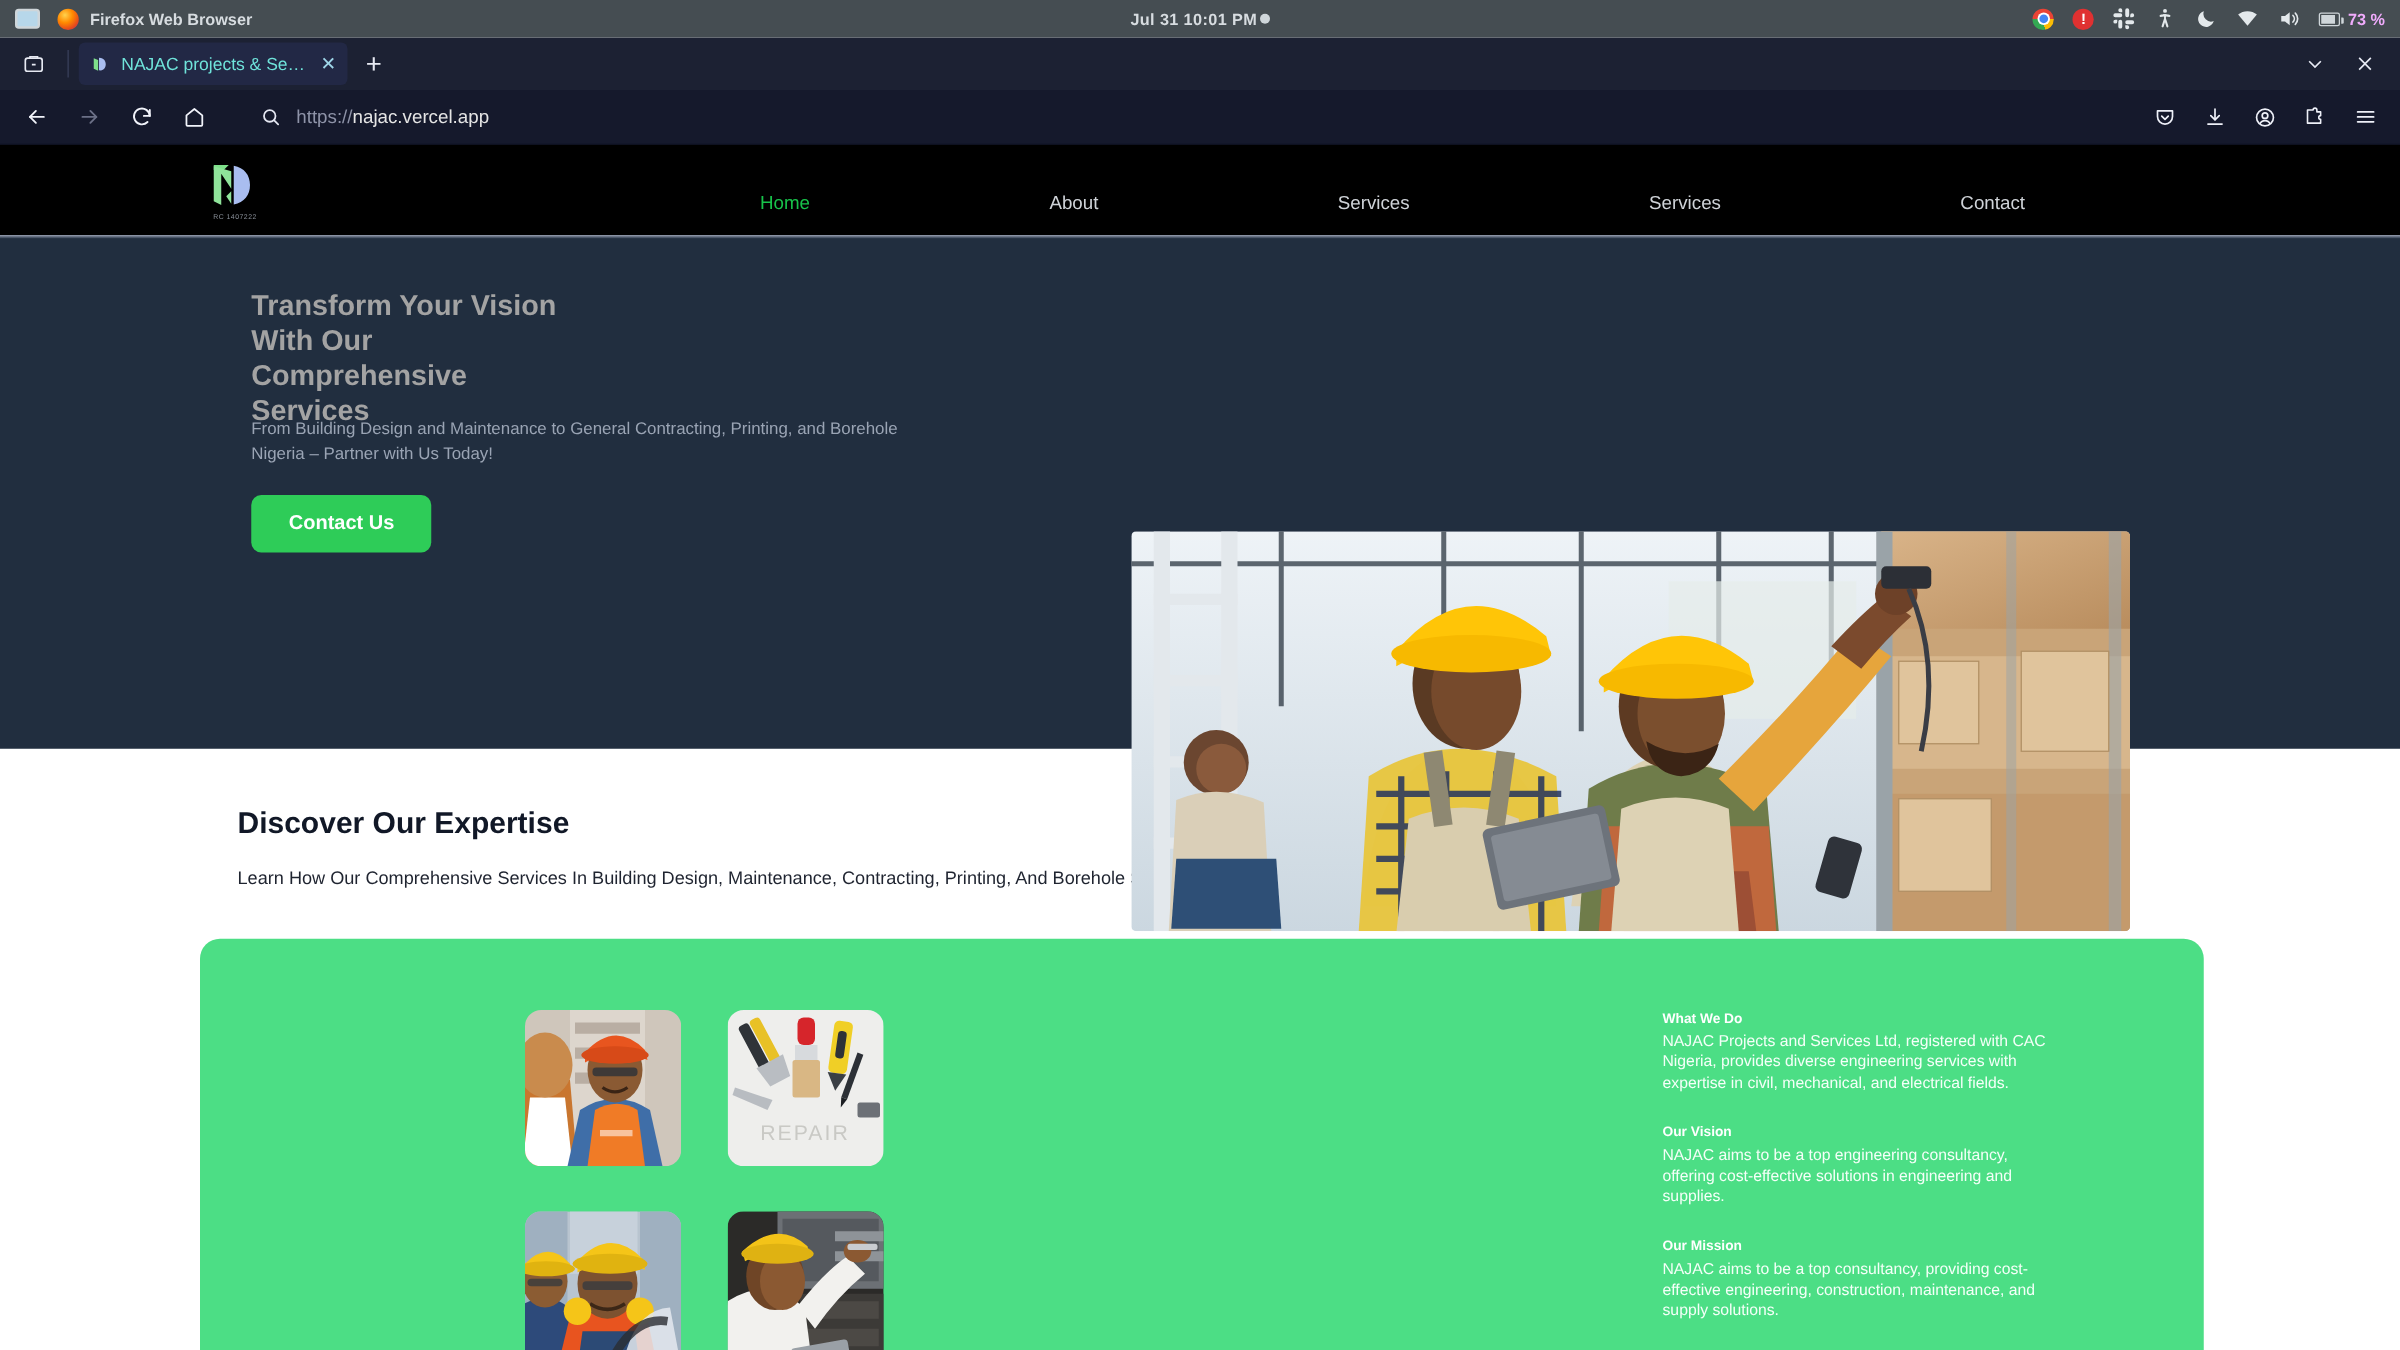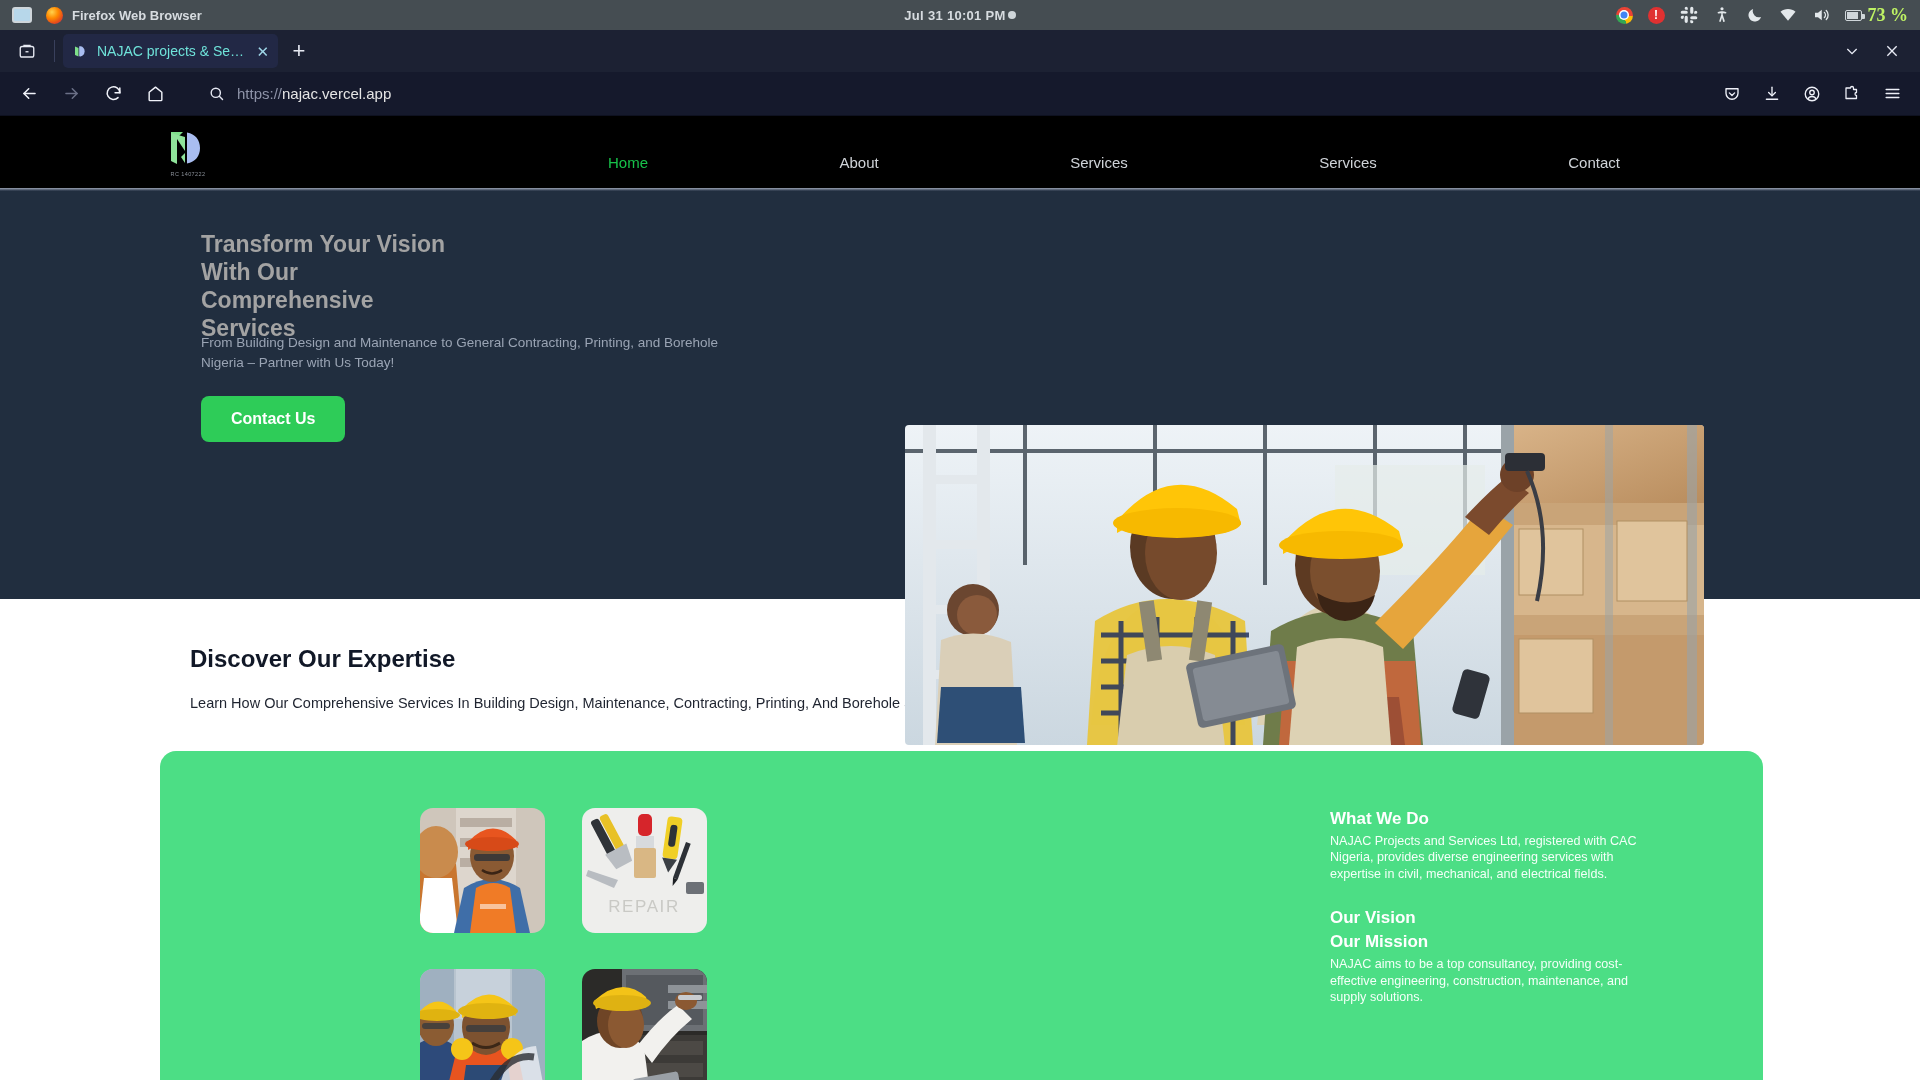--- a/index.html
+++ b/index.html
@@ -54,21 +54,21 @@
   .tray-batt { display:flex; align-items:center; gap:6px; }
   .batt-body {
     width:17px; height:11px; border:1.6px solid #cfd6da; border-radius:2px;
     position:relative; display:flex; align-items:center;
   }
   .batt-body::after{
     content:""; position:absolute; right:-4px; top:3px; width:2.4px; height:5px;
     background:#cfd6da; border-radius:0 1px 1px 0;
   }
   .batt-fill { height:7px; width:11px; background:#cfd6da; margin-left:1px; }
-  .batt-pct { font-size:18px; font-weight:bold; color:#bef264;font-family:Liberation Serif, serif; }
+  .batt-pct { font-size:13px; font-weight:bold; color:#f0abfc; }
 
   
   .tabstrip {
     height:42px; background:#1c2133; display:flex; align-items:center;
     padding:0 8px; gap:4px;
   }
   .tab-list-btn {
     width:38px; height:34px; display:flex; align-items:center; justify-content:center;
     color:#e6e9f2; flex:0 0 auto;
   }
@@ -154,21 +154,21 @@
   .green-panel {
     margin:40px 0 0 160px; width:1603px; height:372px;
     background:#4cde85; border-radius:16px; position:relative; overflow:hidden;
   }
   .gp-images {
     position:absolute; left:260px; top:57px; width:300px;
     display:grid; grid-template-columns:125px 125px; gap:36px 37px;
   }
   .gp-img { width:125px; height:125px; border-radius:13px; overflow:hidden; }
   .gp-text { position:absolute; left:1170px; top:58px; width:320px; color:#ffffff; }
-  .gp-h { font-size:17px; font-weight:bold; margin-bottom:4px; }
+  .gp-h { font-size:11px; font-weight:bold; margin-bottom:4px; }
   .gp-p { font-size:12.6px; line-height:16.4px; color:#f4fff8; margin-bottom:26px; }
 
   svg { display:block; }
 </style>
 </head>
 <body>
 
 <div class="os-bar">
   <div class="os-left">
     <span class="os-files-icon"></span>
@@ -606,20 +606,21 @@
 
     </div>
 
     <div class="gp-text">
       <div>
         <div class="gp-h">What We Do</div>
         <div class="gp-p">NAJAC Projects and Services Ltd, registered with CAC Nigeria, provides diverse engineering services with expertise in civil, mechanical, and electrical fields.</div>
       </div>
       <div>
         <div class="gp-h">Our Vision</div>
+        <div class="gp-p">NAJAC aims to be a top engineering consultancy, offering cost-effective solutions in engineering and supplies.</div>
       </div>
       <div>
         <div class="gp-h">Our Mission</div>
         <div class="gp-p">NAJAC aims to be a top consultancy, providing cost-effective engineering, construction, maintenance, and supply solutions.</div>
       </div>
     </div>
   </div>
 
 </div>
 

